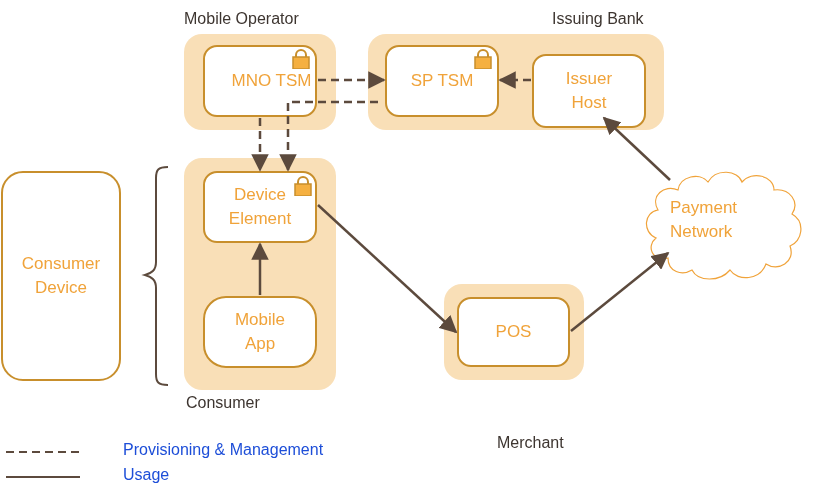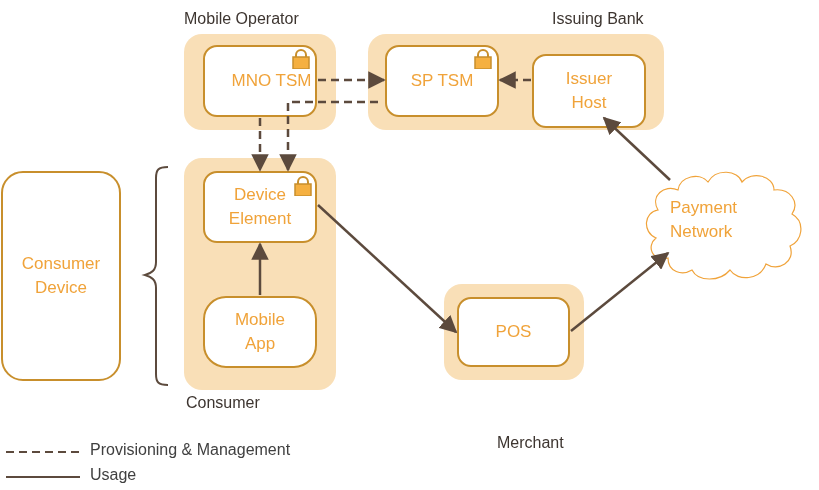--- a/index.html
+++ b/index.html
@@ -5,21 +5,21 @@
   html, body { margin: 0; padding: 0; background: #ffffff; }
   body { width: 819px; height: 490px; position: relative; overflow: hidden;
          font-family: "Liberation Sans", "DejaVu Sans", sans-serif; }
   .group { position: absolute; background: #f9dfb7; border-radius: 18px; }
   .node { position: absolute; background: #ffffff; border: 2.5px solid #c88f2c; border-radius: 14px;
           box-sizing: border-box; display: flex; align-items: center; justify-content: center;
           text-align: center; color: #f0a33a; font-size: 17px; line-height: 24px; }
   .glabel { position: absolute; color: #3d3530; font-size: 16px; white-space: nowrap; }
   .lock { position: absolute; width: 18px; height: 20px; }
   svg.edges { position: absolute; left: 0; top: 0; }
-  .legend-text { position: absolute; color: #404040; font-size: 16px; white-space: nowrap; }
+  .legend-text { position: absolute; color: #1d4ed8; font-size: 16px; white-space: nowrap; margin-left: 33px; }
 </style>
 </head>
 <body>
 
 <div class="group" style="left:184px;top:34px;width:152px;height:96px;"></div>
 <div class="group" style="left:368px;top:34px;width:296px;height:96px;"></div>
 <div class="group" style="left:184px;top:158px;width:152px;height:232px;"></div>
 <div class="group" style="left:444px;top:284px;width:140px;height:96px;"></div>
 
 <div class="glabel" style="left:184px;top:10px;">Mobile Operator</div>

